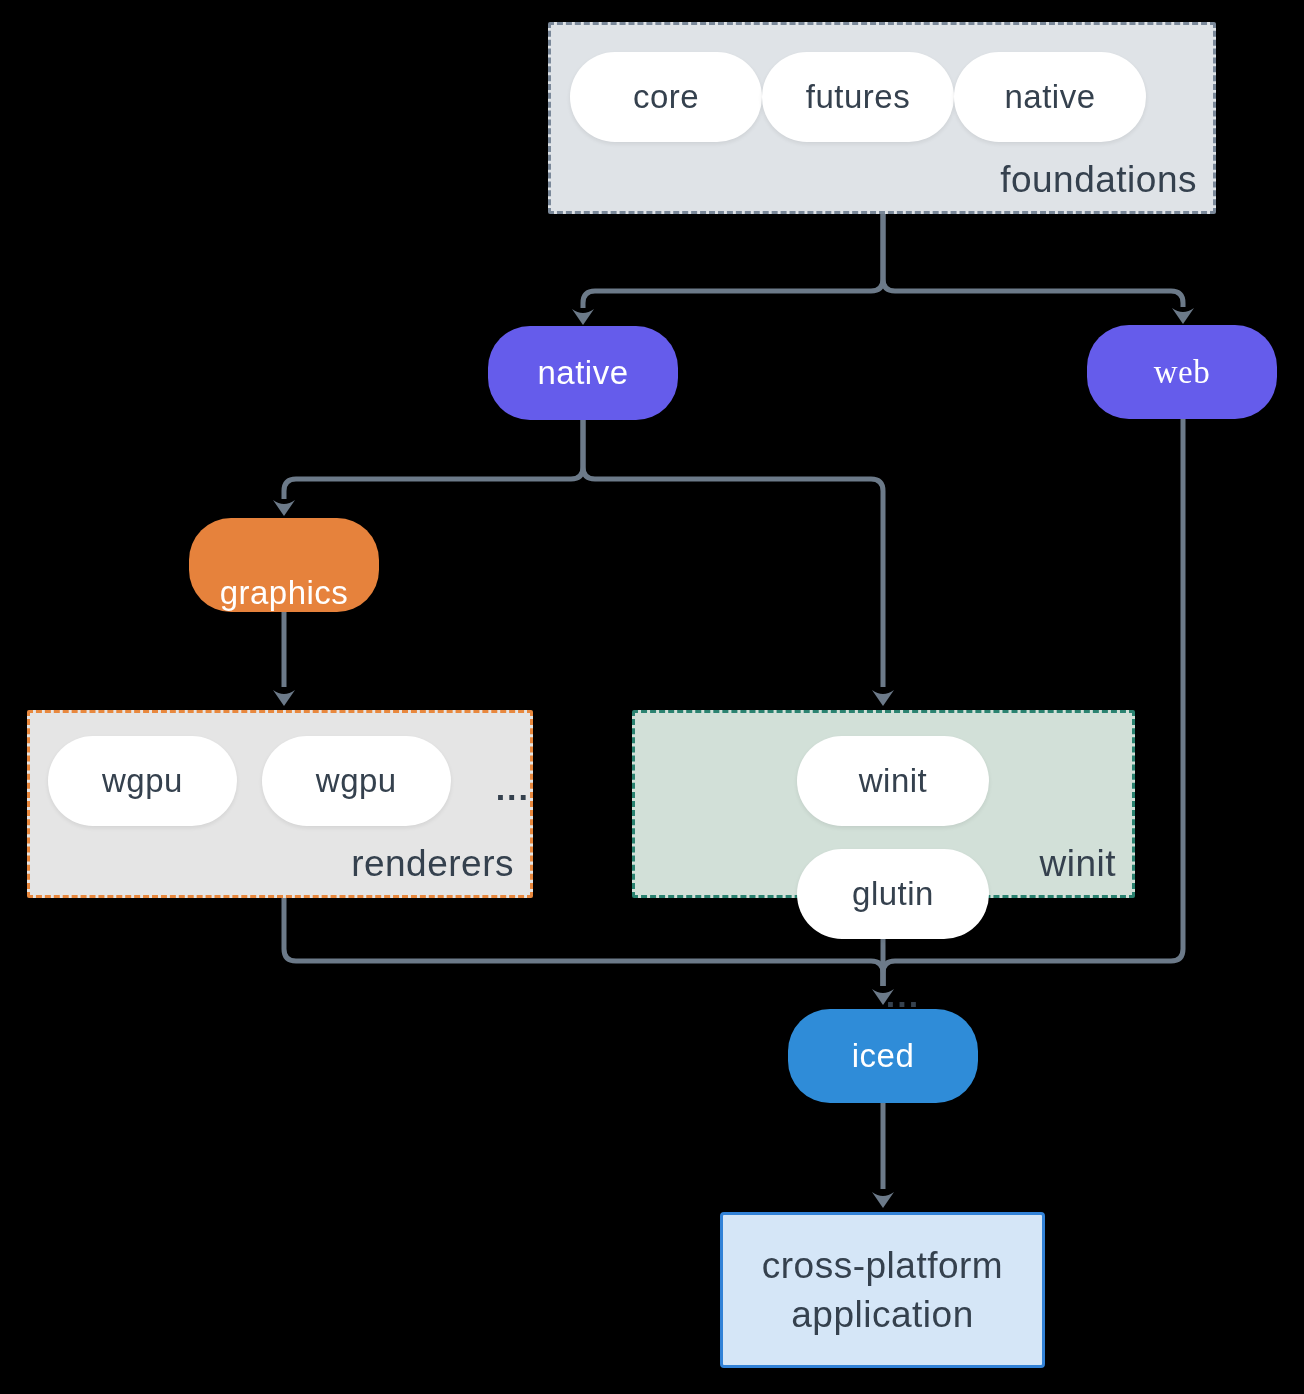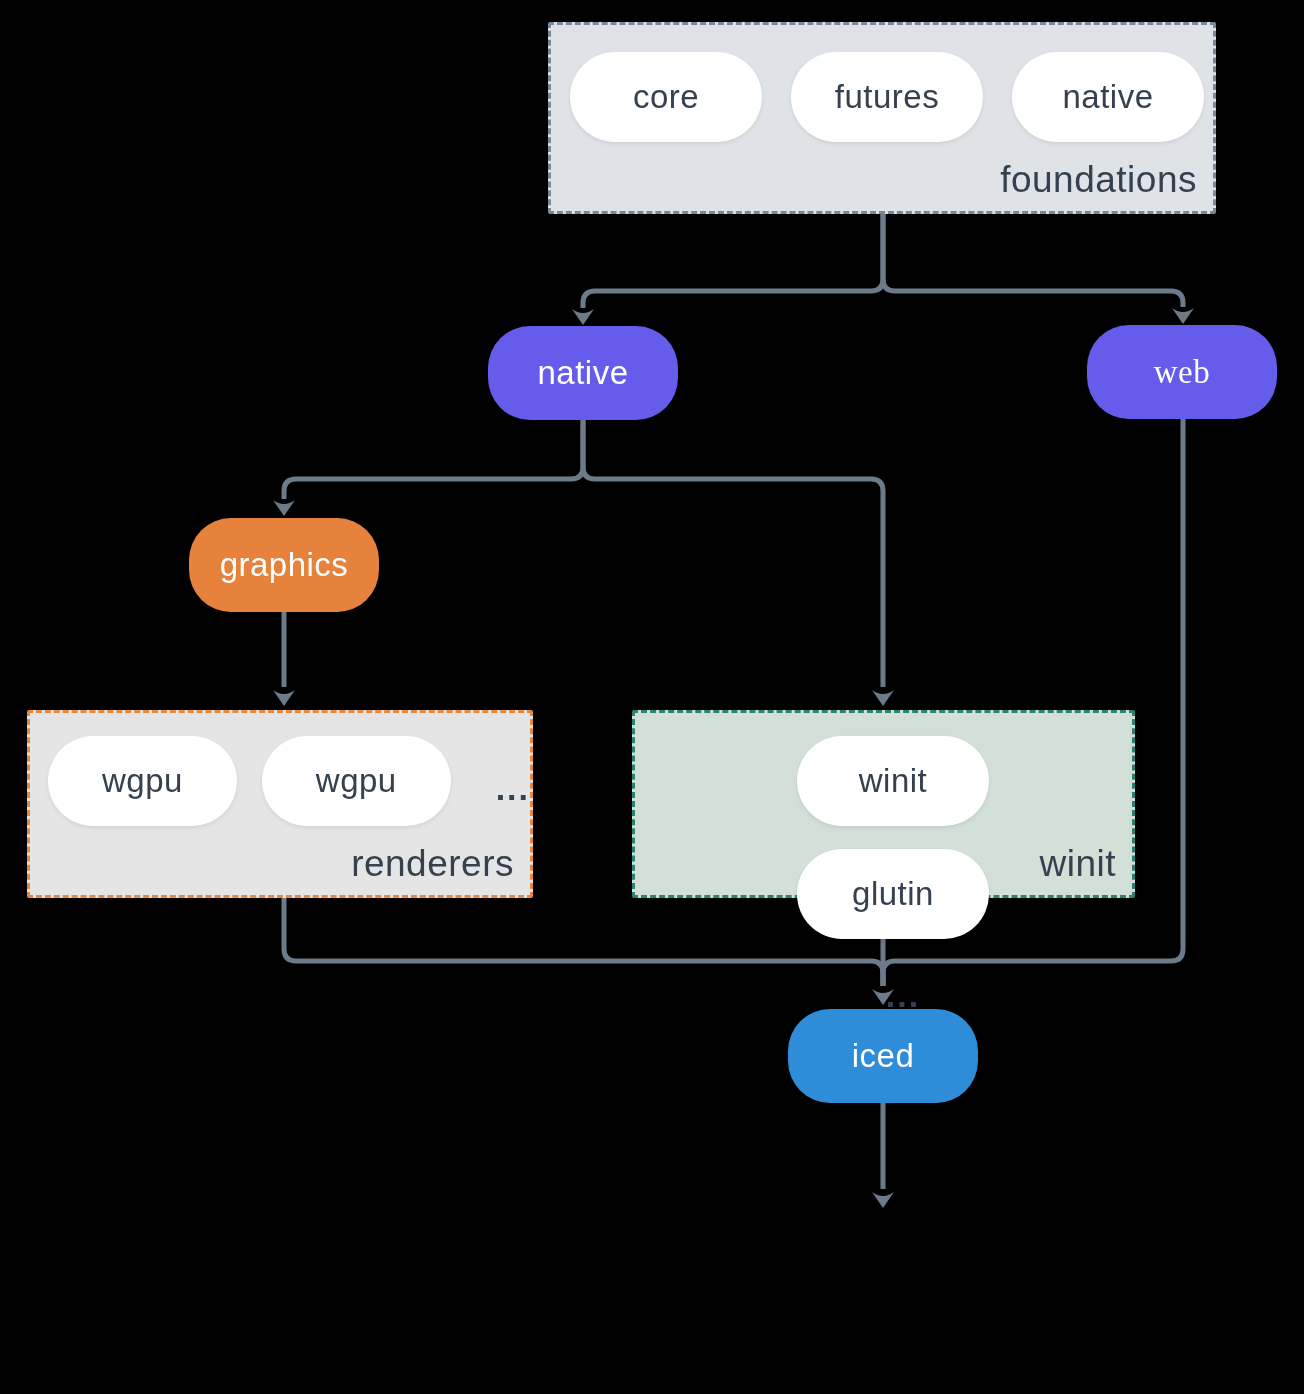--- a/index.html
+++ b/index.html
@@ -26,21 +26,21 @@
     background:#e5e5e5;border:3px dashed #E8883E;border-radius:2px;
   }
   .group-shells{
     left:632px;top:710px;width:503px;height:188px;
     background:#D2E0D8;border:3px dashed #2A8270;border-radius:2px;
   }
   .pill-row{
     position:absolute;left:0;top:0;right:0;
     display:flex;align-items:center;
   }
-  .group-foundations .pill-row{padding:27px 0 0 19px;gap:29px;text-align:right;}
+  .group-foundations .pill-row{padding:27px 0 0 19px;text-align:right;}
   .group-renderers .pill-row{padding:23px 0 0 18px;gap:25px;}
   .group-shells .pill-row{padding:23px 0 0 19px;gap:23px;flex-direction:column;}
 
   .pill{
     display:flex;align-items:center;justify-content:center;
     box-sizing:border-box;border-radius:46px;
     font-size:33px;letter-spacing:0.5px;
   }
   .pill.white{
     width:192px;height:90px;background:#FFFFFF;color:#35414E;
@@ -50,21 +50,21 @@
     font-size:34px;font-weight:700;color:#35414E;margin-top:14px;margin-left:20px;
     letter-spacing:2px;
   }
   .node{
     position:absolute;display:flex;align-items:center;justify-content:center;
     width:190px;height:94px;border-radius:42px;color:#FFFFFF;
     font-size:33px;letter-spacing:0.5px;
   }
   .node-native{left:488px;top:326px;background:#655CEB;}
   .node-web{left:1087px;top:325px;background:#655CEB;font-family:Liberation Serif, serif;}
-  .node-graphics{left:189px;top:518px;background:#E6823C;}
+  .node-graphics{left:189px;top:518px;background:#E6823C;align-items:flex-end;}
   .node-iced{left:788px;top:1009px;background:#2F8CD8;}
 
   .app-box{
     position:absolute;left:720px;top:1212px;width:325px;height:156px;
     box-sizing:border-box;background:#D5E6F7;border:3px solid #3282D7;border-radius:4px;
     display:flex;align-items:center;justify-content:center;text-align:center;
     color:#35414E;font-size:37px;line-height:49px;letter-spacing:0.5px;
     padding:0 26px;
   }
 </style>
@@ -142,14 +142,17 @@
       </div>
       <span class="ellipsis">...</span>
     </div>
     <span class="corner-label">winit</span>
   </div>
 
   <div class="node node-iced">
     <span>iced</span>
   </div>
 
+  <div class="app-box">
+    <span>cross-platform application</span>
+  </div>
 
 </div>
 
 </body></html>

